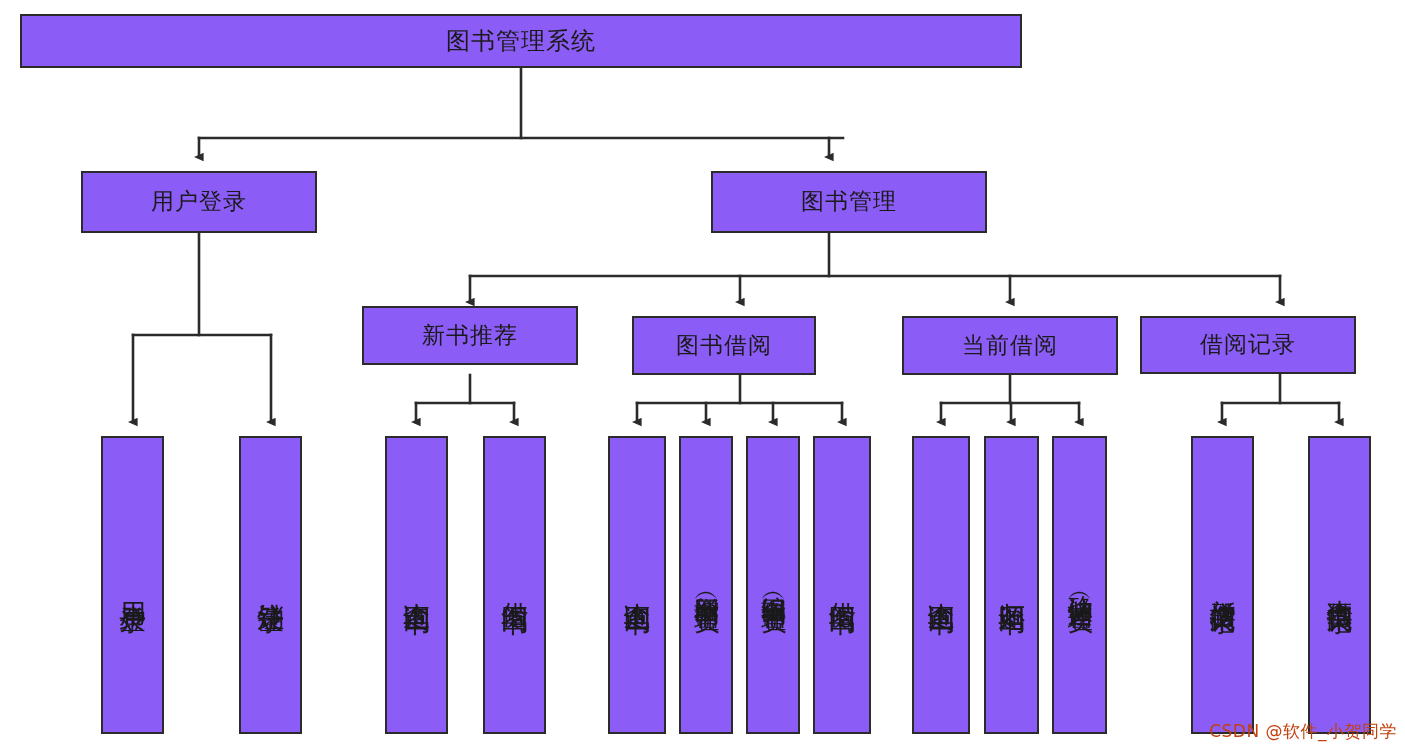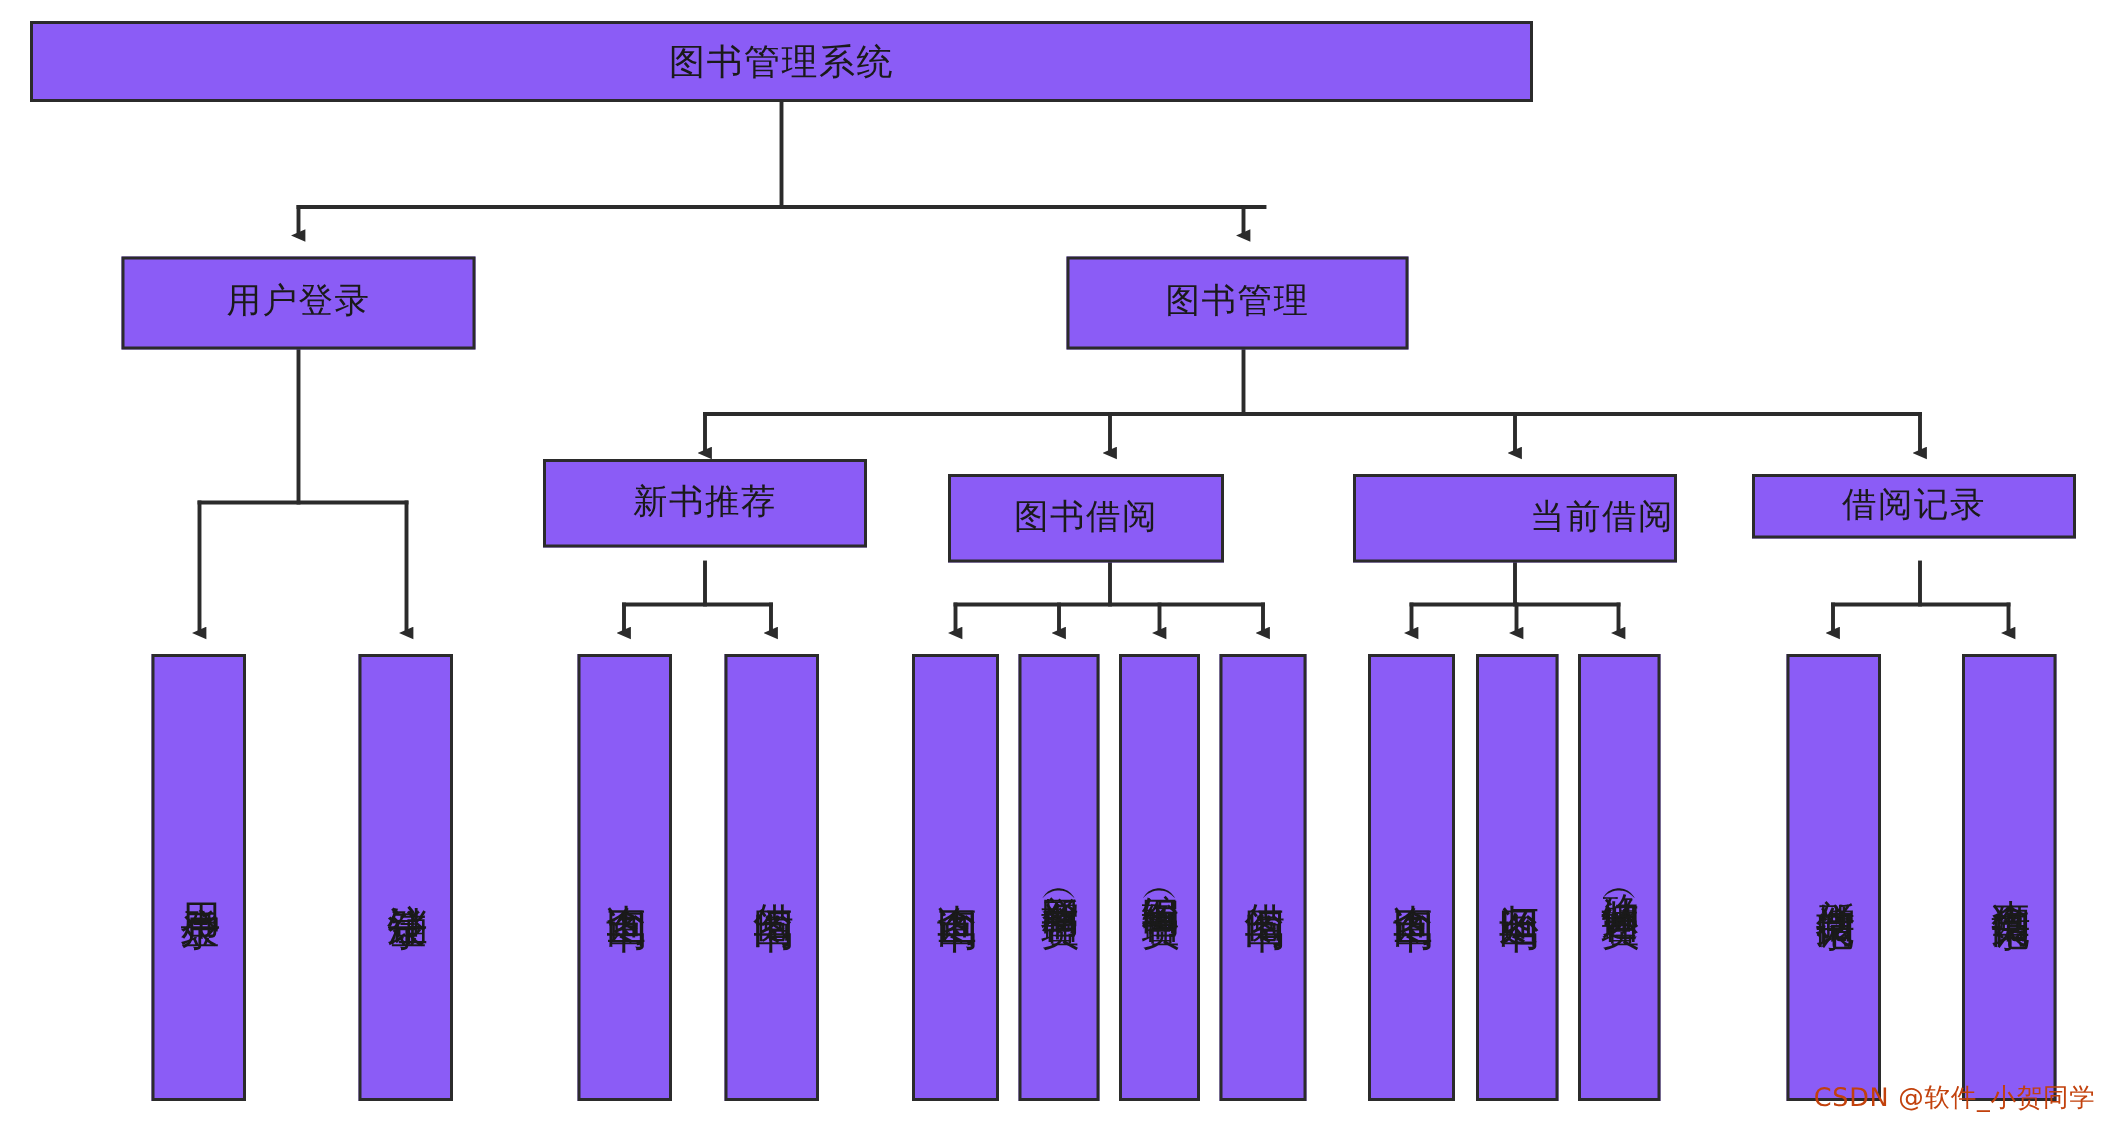--- a/index.html
+++ b/index.html
@@ -132,34 +132,34 @@
     </g>
   </svg>
 
   <div class="node h-node root-node" style="left:20px; top:14px; width:1002px; height:54px;">
     <span>图书管理系统</span>
   </div>
 
   <div class="node h-node" style="left:81px; top:171px; width:236px; height:62px;">
     <span>用户登录</span>
   </div>
-  <div class="node h-node" style="left:711px; top:171px; width:228px; height:62px;">
+  <div class="node h-node" style="left:711px; top:171px; width:276px; height:62px;">
     <span>图书管理</span>
   </div>
 
   <div class="node h-node" style="left:362px; top:306px; width:216px; height:59px;">
     <span>新书推荐</span>
   </div>
   <div class="node h-node" style="left:632px; top:316px; width:184px; height:59px;">
     <span>图书借阅</span>
   </div>
-  <div class="node h-node" style="left:902px; top:316px; width:216px; height:59px;justify-content:flex-end;">
+  <div class="node h-node" style="left:902px; top:316px; width:216px; height:59px;">
     <span>当前借阅</span>
   </div>
-  <div class="node h-node" style="left:1168px; top:316px; width:216px; height:43px;">
+  <div class="node h-node" style="left:1140px; top:316px; width:216px; height:58px;">
     <span>借阅记录</span>
   </div>
 
   <div class="node v-node" style="left:101px; top:436px; width:63px; height:298px;">
     <span class="v-label">用户登录</span>
   </div>
   <div class="node v-node" style="left:239px; top:436px; width:63px; height:298px;">
     <span class="v-label">注销登录</span>
   </div>
 

